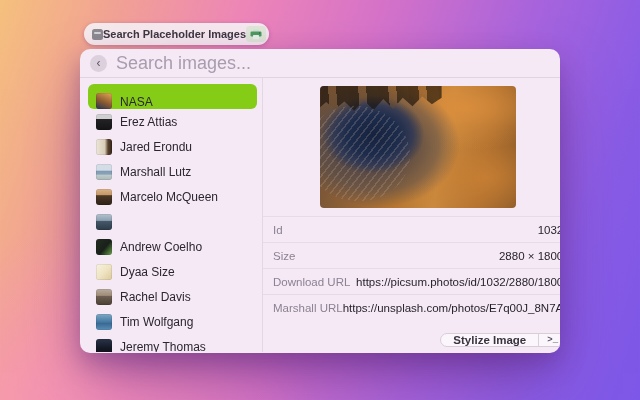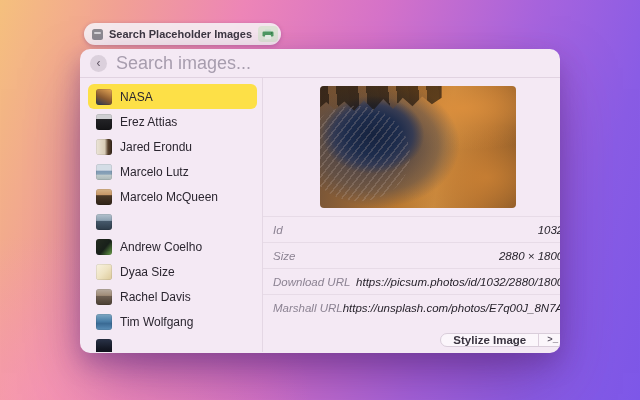--- a/index.html
+++ b/index.html
@@ -13,21 +13,21 @@
     background:linear-gradient(108deg,#f5c07d 0%,#f2a196 16%,#ee86b8 32%,#d673c9 50%,#a864dd 70%,#8a5ce5 86%,#7d57e8 100%);
   }
   .bg::after{
     content:'';position:absolute;inset:0;
     background:radial-gradient(ellipse 420px 240px at 6% 98%,rgba(249,148,190,0.55),rgba(249,148,190,0) 65%);
   }
 
   
   .pill{
     position:absolute;left:84px;top:23px;height:22px;
-    display:flex;align-items:center;gap:6px;padding:0 3px 0 8px;
+    display:flex;align-items:center;gap:0;padding:0 3px 0 8px;
     background:rgba(246,239,243,0.93);border-radius:11px;
     box-shadow:0 1px 4px rgba(110,50,120,0.35);
   }
   .pill-app-icon{width:11px;height:11px;border-radius:2.5px;background:#8d8a90;position:relative;flex:none;}
   .pill-app-icon::after{content:'';position:absolute;left:2px;right:2px;top:3px;height:2px;background:#d6d4d8;border-radius:1px;}
   .pill-label{font-size:11px;font-weight:600;color:#3d3842;white-space:nowrap;}
   .pill-badge{width:20px;height:16px;border-radius:4px;background:#dfe6d7;display:flex;align-items:center;justify-content:center;flex:none;}
 
   
   .window{
@@ -35,21 +35,21 @@
     background:#f4e9f4;border-radius:10px;overflow:hidden;
     box-shadow:0 30px 60px -10px rgba(86,36,120,0.55),0 10px 24px rgba(86,36,120,0.35);
   }
   .searchbar{height:29px;display:flex;align-items:center;gap:9px;padding:0 10px;border-bottom:1px solid rgba(90,60,90,0.12);box-sizing:border-box;}
   .back-btn{width:17px;height:17px;border-radius:50%;background:#dbd0dc;color:#5f5564;display:flex;align-items:center;justify-content:center;font-size:12px;line-height:15px;cursor:default;flex:none;}
   .search-placeholder{color:#a79dae;font-size:18px;}
 
   .content{display:flex;height:274px;}
   .sidebar{width:182px;box-sizing:border-box;padding:6px 5px 0 8px;overflow:hidden;flex:none;}
   .item{height:25px;display:flex;align-items:center;gap:8px;padding:0 8px;border-radius:6px;}
-  .item.selected{background:#fde047;}
+  .item.selected{background:#84cc16;align-items:flex-end;}
   .thumb{width:16px;height:16px;border-radius:3px;flex:none;box-shadow:inset 0 0 0 0.5px rgba(0,0,0,0.15);}
   .item-label{font-size:12px;color:#2b2630;white-space:nowrap;}
 
   .detail{flex:1;border-left:1px solid rgba(90,60,90,0.1);position:relative;display:flex;flex-direction:column;}
   .hero-wrap{padding-top:8px;display:flex;justify-content:center;}
   .hero{
     width:196px;height:122px;border-radius:4px;position:relative;overflow:hidden;
     background:
       radial-gradient(ellipse 66px 50px at 27% 40%,#16233f 0%,#1d2c4c 40%,rgba(45,55,85,0.85) 60%,rgba(120,90,60,0) 78%),
       radial-gradient(ellipse 108px 84px at 30% 48%,rgba(35,45,75,0.85) 0%,rgba(70,70,80,0.5) 55%,rgba(150,100,60,0) 75%),
@@ -61,21 +61,21 @@
     content:'';position:absolute;top:0;left:0;width:62%;height:26px;opacity:0.85;
     background:repeating-linear-gradient(85deg,rgba(30,20,12,0.8) 0 10px,rgba(110,75,42,0.5) 10px 18px,rgba(25,18,10,0.75) 18px 30px);
     clip-path:polygon(0 0,100% 0,100% 45%,92% 70%,84% 40%,76% 78%,68% 45%,60% 88%,52% 50%,44% 92%,36% 55%,28% 95%,20% 60%,12% 90%,5% 62%,0 82%);
   }
   .hero::after{
     content:'';position:absolute;left:-8%;top:16%;width:54%;height:78%;
     background:repeating-linear-gradient(118deg,rgba(195,175,165,0.3) 0 1.5px,rgba(0,0,0,0) 1.5px 6px);
     border-radius:50%;transform:rotate(10deg);opacity:0.75;
   }
 
-  .meta{margin-top:8px;font-style:italic;}
+  .meta{margin-top:8px;}
   .meta-row{height:25px;display:flex;align-items:center;justify-content:space-between;padding:0 10px;border-top:1px solid rgba(90,60,90,0.08);}
   .meta-label{font-size:11.5px;color:#8b8292;white-space:nowrap;}
   .meta-value{font-size:11.5px;color:#231f28;white-space:nowrap;}
 
   .action-group{
     position:absolute;right:6px;bottom:5px;height:14px;display:flex;align-items:stretch;
     background:rgba(252,248,252,0.85);border:1px solid #d9cdda;border-radius:7px;overflow:hidden;
     box-sizing:border-box;
   }
   .action-primary{display:flex;align-items:center;padding:0 12px;font-size:11.5px;font-weight:600;color:#39333f;white-space:nowrap;}
@@ -119,21 +119,21 @@
         <div class="item">
     <span class="thumb" style="background: linear-gradient(rgb(207, 207, 210) 0%, rgb(207, 207, 210) 30%, rgb(35, 35, 38) 34%, rgb(20, 20, 22) 100%);"></span>
     <span class="item-label">Erez Attias</span>
   </div>
         <div class="item">
     <span class="thumb" style="background: linear-gradient(90deg, rgb(236, 229, 216) 0%, rgb(217, 205, 184) 55%, rgb(90, 67, 46) 75%, rgb(51, 37, 26) 100%);"></span>
     <span class="item-label">Jared Erondu</span>
   </div>
         <div class="item">
     <span class="thumb" style="background: linear-gradient(rgb(212, 221, 230) 0%, rgb(212, 221, 230) 40%, rgb(126, 153, 180) 42%, rgb(138, 164, 184) 65%, rgb(194, 204, 204) 67%, rgb(170, 184, 184) 100%);"></span>
-    <span class="item-label">Marcelo Lutz</span>
+    <span class="item-label">Marshall Lutz</span>
   </div>
         <div class="item">
     <span class="thumb" style="background: linear-gradient(rgb(216, 180, 136) 0%, rgb(200, 152, 104) 35%, rgb(76, 56, 38) 42%, rgb(46, 34, 23) 100%);"></span>
     <span class="item-label">Marcelo McQueen</span>
   </div>
         <div class="item">
     <span class="thumb" style="background: linear-gradient(rgb(180, 194, 206) 0%, rgb(142, 162, 178) 40%, rgb(69, 88, 106) 46%, rgb(44, 58, 72) 100%);"></span>
   </div>
         <div class="item">
     <span class="thumb" style="background: linear-gradient(130deg, rgb(36, 44, 32) 0%, rgb(24, 32, 26) 55%, rgb(79, 122, 58) 85%, rgb(106, 154, 74) 100%);"></span>
@@ -146,20 +146,21 @@
         <div class="item">
     <span class="thumb" style="background: linear-gradient(rgb(184, 172, 160) 0%, rgb(160, 140, 120) 40%, rgb(110, 95, 82) 46%, rgb(74, 62, 50) 100%);"></span>
     <span class="item-label">Rachel Davis</span>
   </div>
         <div class="item">
     <span class="thumb" style="background: linear-gradient(rgb(127, 168, 196) 0%, rgb(74, 127, 168) 45%, rgb(58, 106, 148) 60%, rgb(91, 143, 184) 100%);"></span>
     <span class="item-label">Tim Wolfgang</span>
   </div>
         <div class="item">
     <span class="thumb" style="background: linear-gradient(rgb(42, 51, 72) 0%, rgb(20, 24, 36) 60%, rgb(12, 14, 22) 100%);"></span>
+    <span class="item-label">Jeremy Thomas</span>
   </div>
       </div>
 
     <div class="detail">
       <div class="hero-wrap">
         <div class="hero"></div>
       </div>
       <div class="meta">
           <div class="meta-row">
     <span class="meta-label">Id</span>

